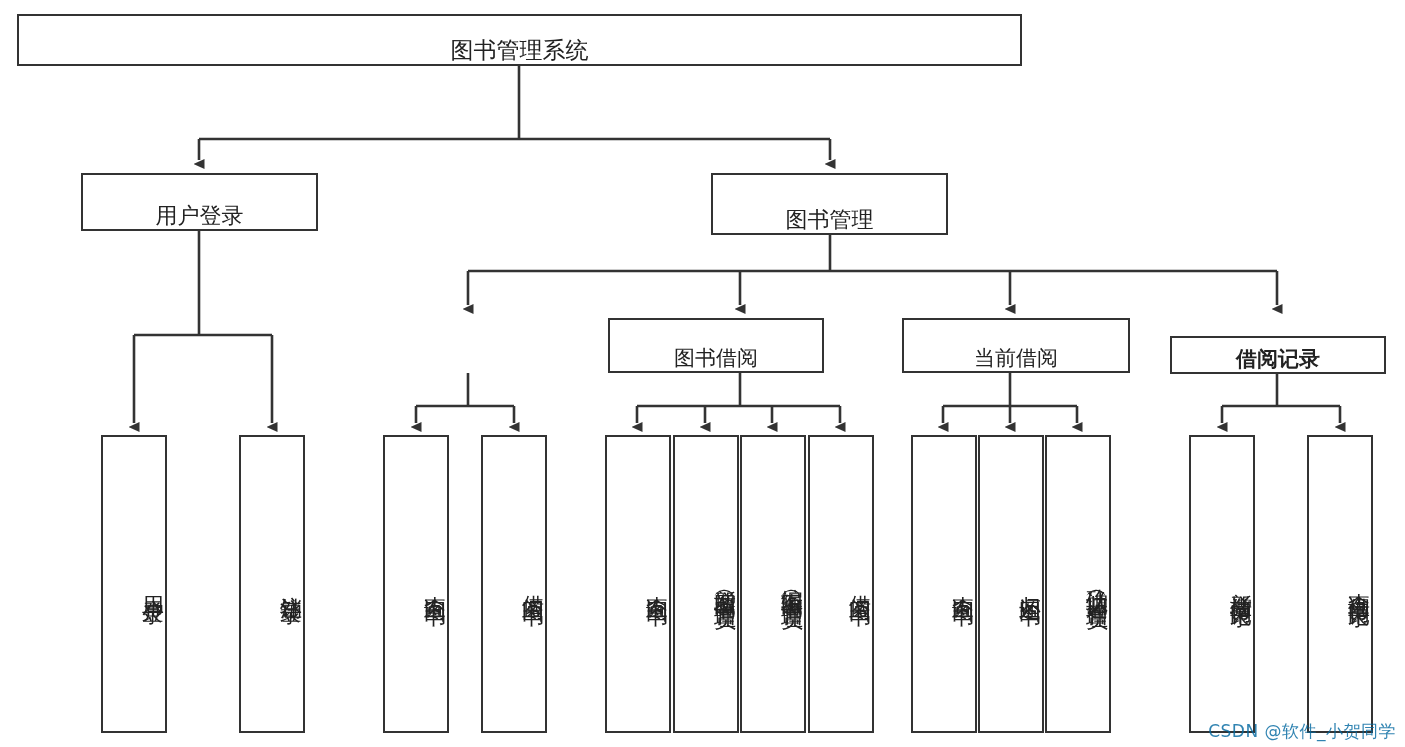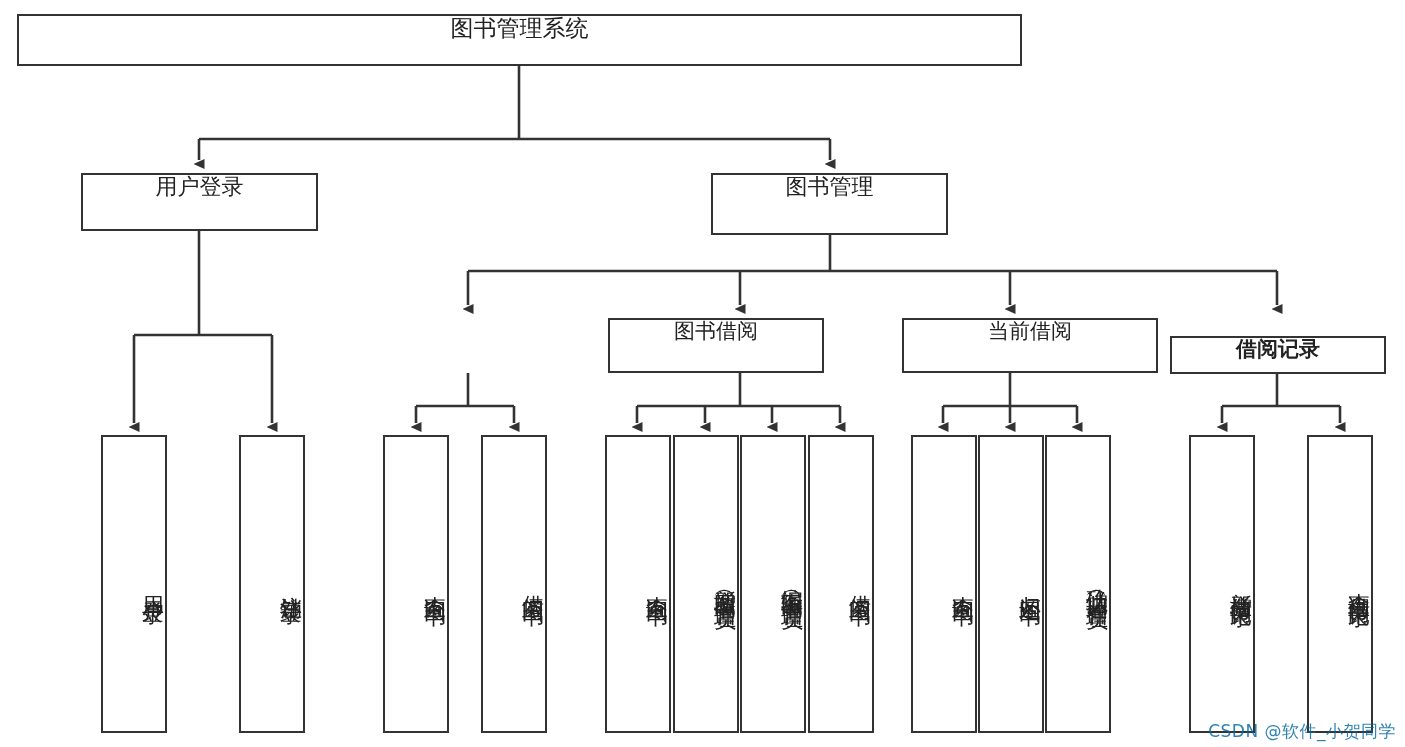--- a/index.html
+++ b/index.html
@@ -25,21 +25,21 @@
     width: 1405px;
     height: 747px;
     pointer-events: none;
   }
   .node {
     position: absolute;
     box-sizing: border-box;
     background: #ffffff;
     border: 2px solid #333333;
     display: flex;
-    align-items: flex-start;
+    align-items: flex-end;
     justify-content: center;
     text-align: center;
     color: #222222;
     line-height: 1.12;
   }
   .node.root {
     font-size: 23px;
   }
   .node.level2 {
     font-size: 22px;
@@ -146,21 +146,21 @@
   <div class="node level2" style="left:81px; top:173px; width:237px; height:58px;">
     <span>用户登录</span>
   </div>
   <div class="node level2" style="left:711px; top:173px; width:237px; height:62px;">
     <span>图书管理</span>
   </div>
 
   <div class="node level3" style="left:608px; top:318px; width:216px; height:55px;">
     <span>图书借阅</span>
   </div>
-  <div class="node level3" style="left:902px; top:318px; width:256px; height:55px;">
+  <div class="node level3" style="left:902px; top:318px; width:228px; height:55px;">
     <span>当前借阅</span>
   </div>
   <div class="node level3" style="left:1170px; top:336px; width:216px; height:38px;font-weight:bold;">
     <span>借阅记录</span>
   </div>
 
   <div class="node leaf" style="left:101px; top:435px; width:66px; height:298px;">
     <span class="leaf-text">用户登录</span>
   </div>
   <div class="node leaf" style="left:239px; top:435px; width:66px; height:298px;">

